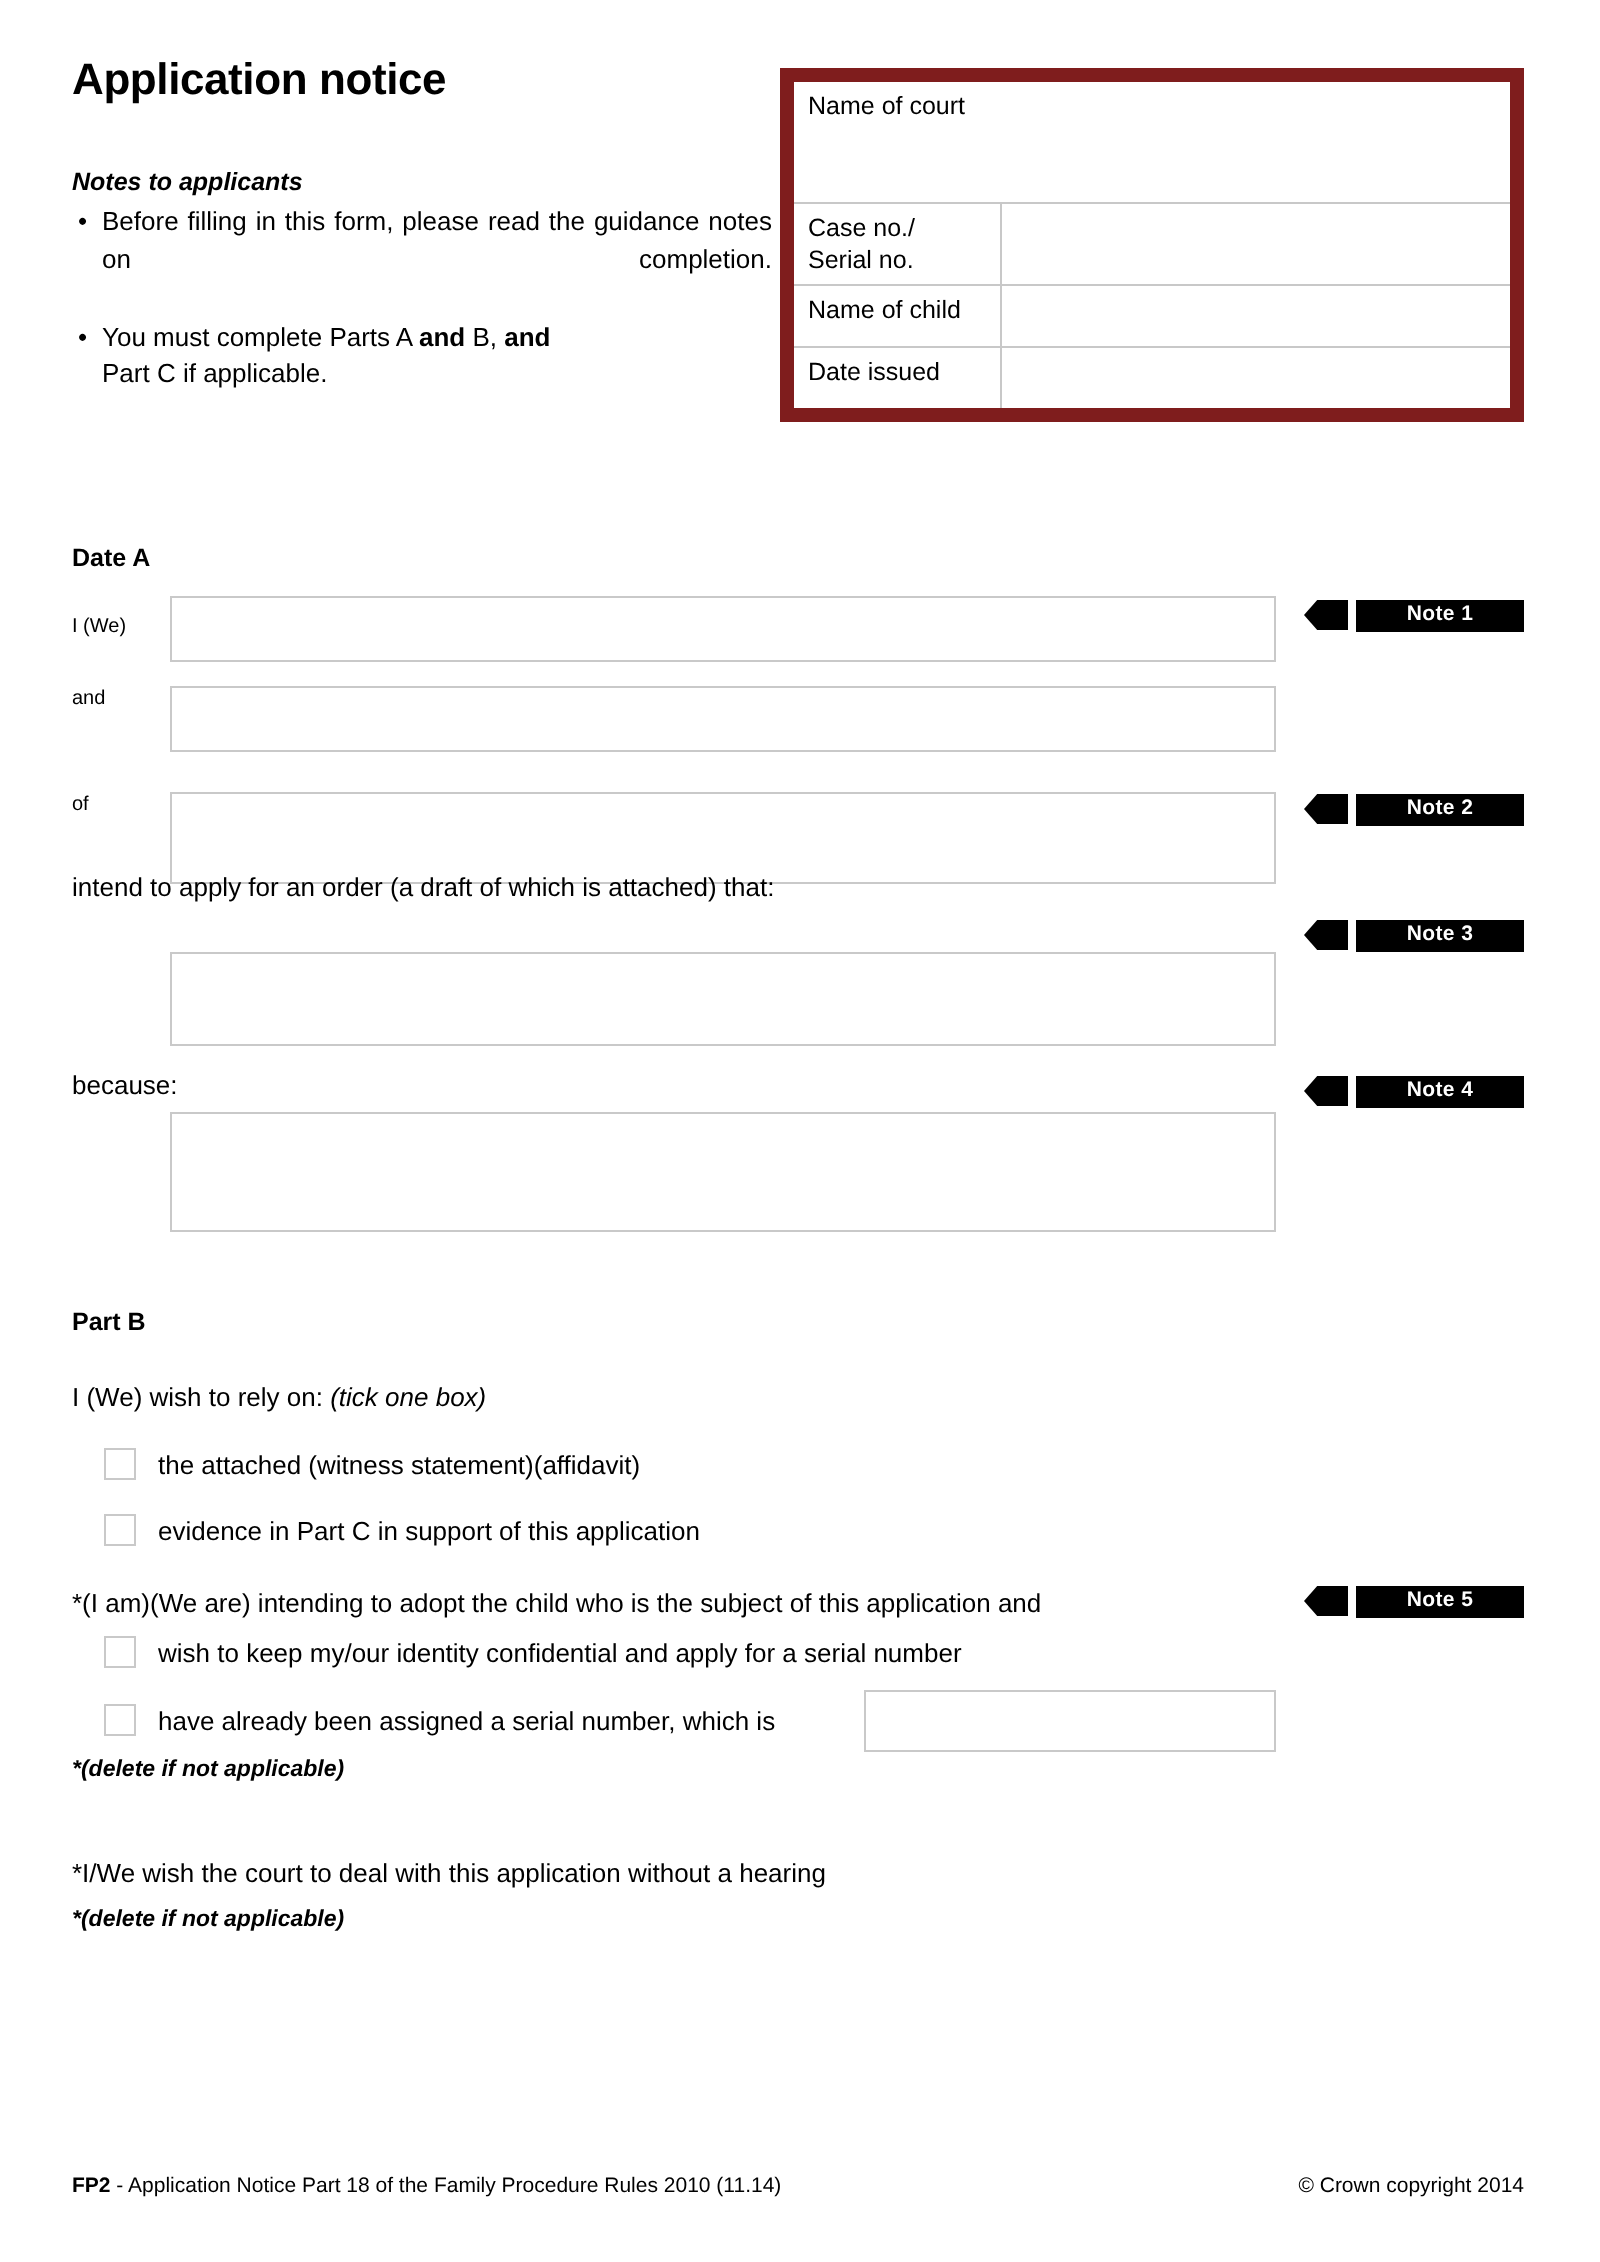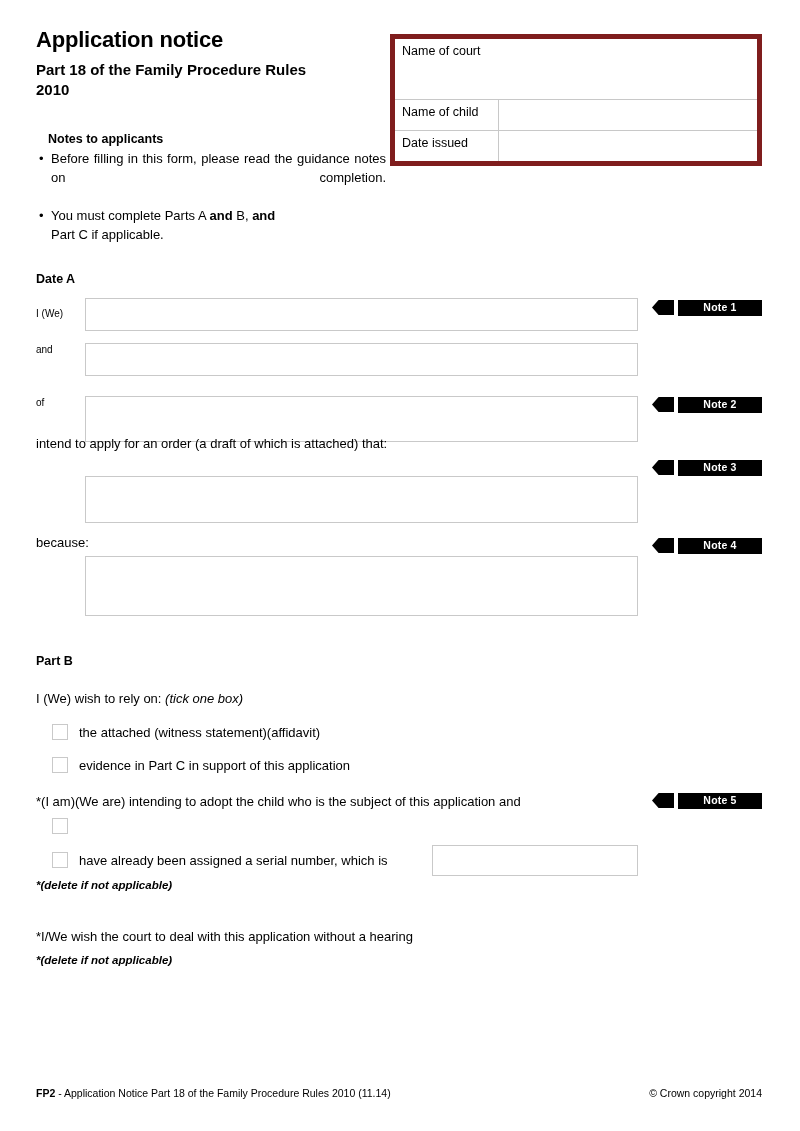--- a/index.html
+++ b/index.html
@@ -37,21 +37,22 @@
   .doc-subtitle {
     font-size: 15px;
     font-weight: bold;
     line-height: 1.33;
     margin: 0;
     width: 300px;
   }
   .notes-heading {
     font-size: 12.5px;
     font-weight: bold;
-    margin: 32px 0 4px 12px;
+    margin: 32px 0 4px 0;
+    font-style: italic;
   }
   .notes-list {
     margin: 0;
     padding: 0;
     list-style: none;
   }
   .notes-list li {
     position: relative;
     font-size: 13px;
     line-height: 1.42;
@@ -75,21 +76,21 @@
     display: inline-block;
     width: 100%;
   }
 
   
   .court-table {
     position: absolute;
     left: 390px;
     top: 34px;
     width: 372px;
-    border: 5px solid #7f1d1d;
+    border: 7px solid #7f1d1d;
     border-collapse: collapse;
     background: #fff;
   }
   .court-table td {
     border: 1px solid #c8c8c8;
     padding: 4px 6px 4px 7px;
     font-size: 12.5px;
     line-height: 1.28;
     vertical-align: top;
   }
@@ -199,40 +200,43 @@
     white-space: nowrap;
   }
 </style>
 </head>
 <body>
 
 <div class="page">
 
   <div class="header-zone">
     <h1 class="doc-title">Application notice</h1>
-    <h2 class="doc-subtitle">Part 18 of the Family Procedure Rules 2010</h2>
 
     <div class="notes-heading">Notes to applicants</div>
     <ul class="notes-list">
       <li>
         <span class="bullet">•</span>
         <span class="justify-line"><span class="jl">Before filling in this form, please read the guidance notes on completion.</span></span>
       </li>
       <li>
         <span class="bullet">•</span>
         <span>You must complete Parts A <b>and</b> B, <b>and</b><br>Part C if applicable.</span>
       </li>
     </ul>
   </div>
 
   <table class="court-table">
     <tbody>
         <tr class="r-court">
       <td colspan="2">Name of court</td>
     </tr>
+    <tr class="r-case">
+      <td class="lbl">Case no./<br>Serial no.</td>
+      <td class="val"></td>
+    </tr>
     <tr class="r-child">
       <td class="lbl">Name of child</td>
       <td class="val"></td>
     </tr>
     <tr class="r-date">
       <td class="lbl">Date issued</td>
       <td class="val"></td>
     </tr>
   </tbody>
     </table>
@@ -298,20 +302,21 @@
 
   <div class="check-row" style="left:52px; top:757px;">
     <div class="cbox"></div>
     <div class="check-label">evidence in Part C in support of this application</div>
   </div>
 
   <div class="plain-line" style="left:36px; top:794px;">*(I am)(We are) intending to adopt the child who is the subject of this application and</div>
 
   <div class="check-row" style="left:52px; top:818px;">
     <div class="cbox"></div>
+    <div class="check-label">wish to keep my/our identity confidential and apply for a serial number</div>
   </div>
 
   <div class="check-row" style="left:52px; top:852px;">
     <div class="cbox"></div>
     <div class="check-label">have already been assigned a serial number, which is</div>
   </div>
   <div class="field-box" style="left:432px; top:845px; width:206px; height:31px;"></div>
 
   <div class="small-ital" style="left:36px; top:879px;">*(delete if not applicable)</div>
 

